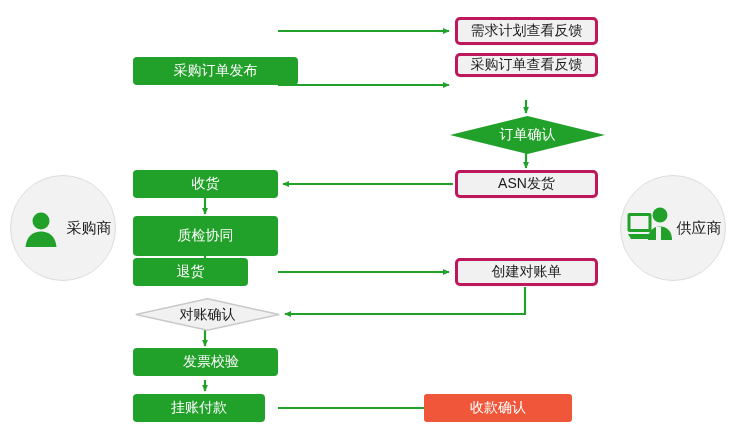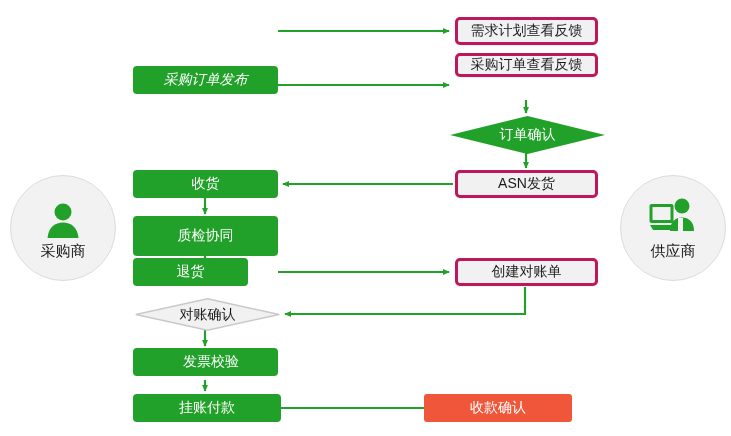--- a/index.html
+++ b/index.html
@@ -78,21 +78,21 @@
 
   
   .actor {
     position: absolute;
     width: 104px;
     height: 104px;
     border-radius: 50%;
     background: #F2F2F2;
     border: 1px solid #dcdcdc;
     display: flex;
-    flex-direction: column;
+    flex-direction: row;
     align-items: center;
     justify-content: center;
     z-index: 2;
   }
   .actor .glyph {
     width: 52px;
     height: 44px;
     display: flex;
     align-items: flex-end;
     justify-content: center;
@@ -163,21 +163,21 @@
         <path d="M22,33 C22,24 27,19.5 34,19.5 C41,19.5 46,24 46,33 Z" fill="#22A12A"></path>
         <path d="M30,20 L30,33 L35,33 L35,20 Z" fill="#F2F2F2"></path>
       </svg>
     </span>
     <span class="alabel">供应商</span>
   </div>
 
 
   <div class="node grey" style="left:455px; top:17px; width:143px; height:28px;">需求计划查看反馈</div>
 
-  <div class="node green" style="left:133px; top:66px; width:145px; height:28px;font-style:italic;">采购订单发布</div>
+  <div class="node green" style="left:133px; top:57px; width:165px; height:28px;">采购订单发布</div>
 
   <div class="node grey" style="left:455px; top:53px; width:143px; height:24px;">采购订单查看反馈</div>
 
   <div class="diamond green" style="left:450px; top:116px; width:155px; height:38px;">
     <svg width="155" height="38" viewBox="0 0 155 38" preserveAspectRatio="none">
       <polygon points="77.5,0 155,19 77.5,38 0,19" fill="#22A12A"></polygon>
     </svg>
     <span class="dlabel">订单确认</span>
   </div>
 
@@ -193,17 +193,17 @@
 
   <div class="diamond white" style="left:135px; top:298px; width:145px; height:33px;">
     <svg width="145" height="33" viewBox="0 0 145 33" preserveAspectRatio="none">
       <polygon points="72.5,0.8 144.2,16.5 72.5,32.2 0.8,16.5" fill="#F1F1F1" stroke="#c9c9c9" stroke-width="1.4"></polygon>
     </svg>
     <span class="dlabel">对账确认</span>
   </div>
 
   <div class="node green" style="left:133px; top:348px; width:145px; height:28px;padding-left:11px;">发票校验</div>
 
-  <div class="node green" style="left:133px; top:394px; width:148px; height:28px;">挂账付款</div>
+  <div class="node green" style="left:133px; top:394px; width:132px; height:28px;">挂账付款</div>
 
   <div class="node red" style="left:424px; top:394px; width:148px; height:28px;">收款确认</div>
 
 </div>
 
 </body></html>

